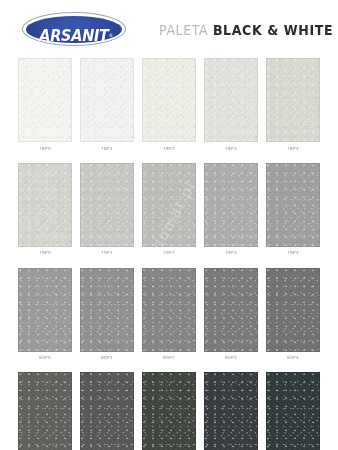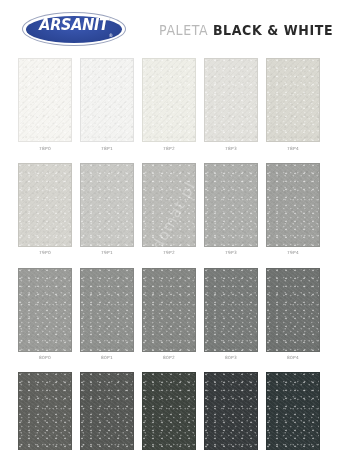--- a/index.html
+++ b/index.html
@@ -44,21 +44,21 @@
   .logo-inner {
     position: absolute;
     left: 4px;
     top: 3.5px;
     right: 4px;
     bottom: 3.5px;
     border-radius: 50%;
     background: #2e4a9e;
     background: radial-gradient(ellipse at 50% 35%, #3b59b4 0%, #2b4594 70%, #23397e 100%);
     display: flex;
-    align-items: flex-start;
+    align-items: flex-end;
     justify-content: center;
   }
 
   .logo-text {
     color: #ffffff;
     font-family: "DejaVu Sans", sans-serif;
     font-weight: bold;
     font-style: italic;
     font-size: 14.5px;
     letter-spacing: -0.3px;

